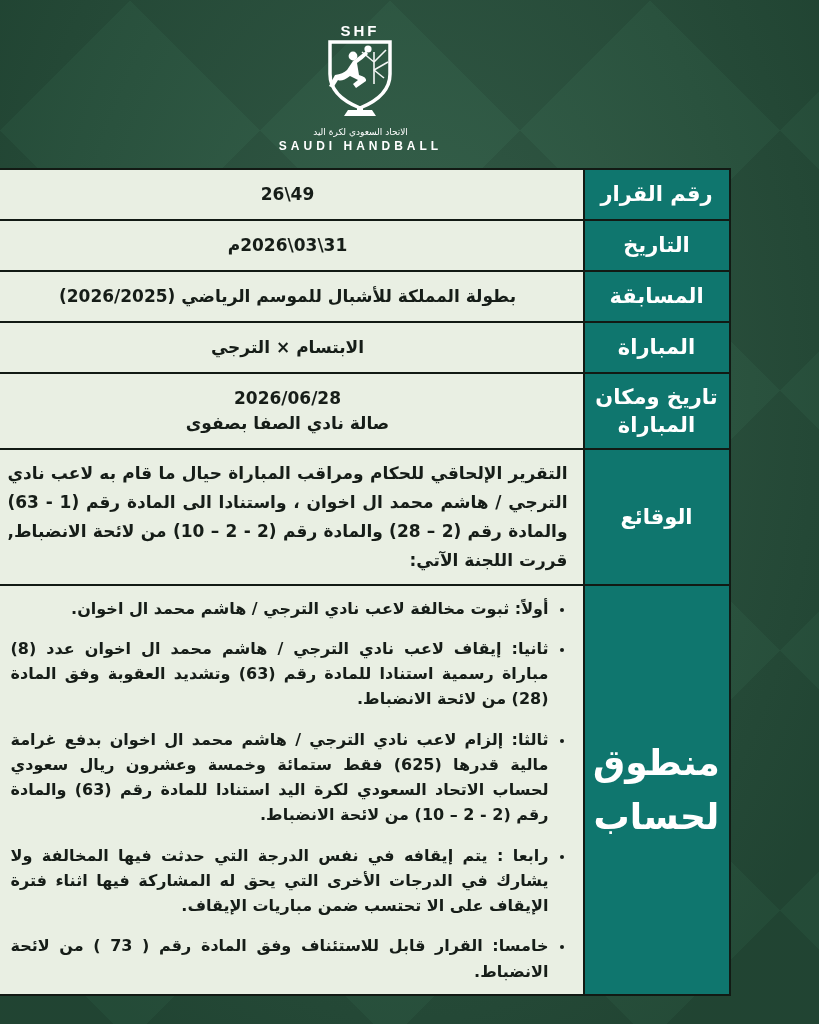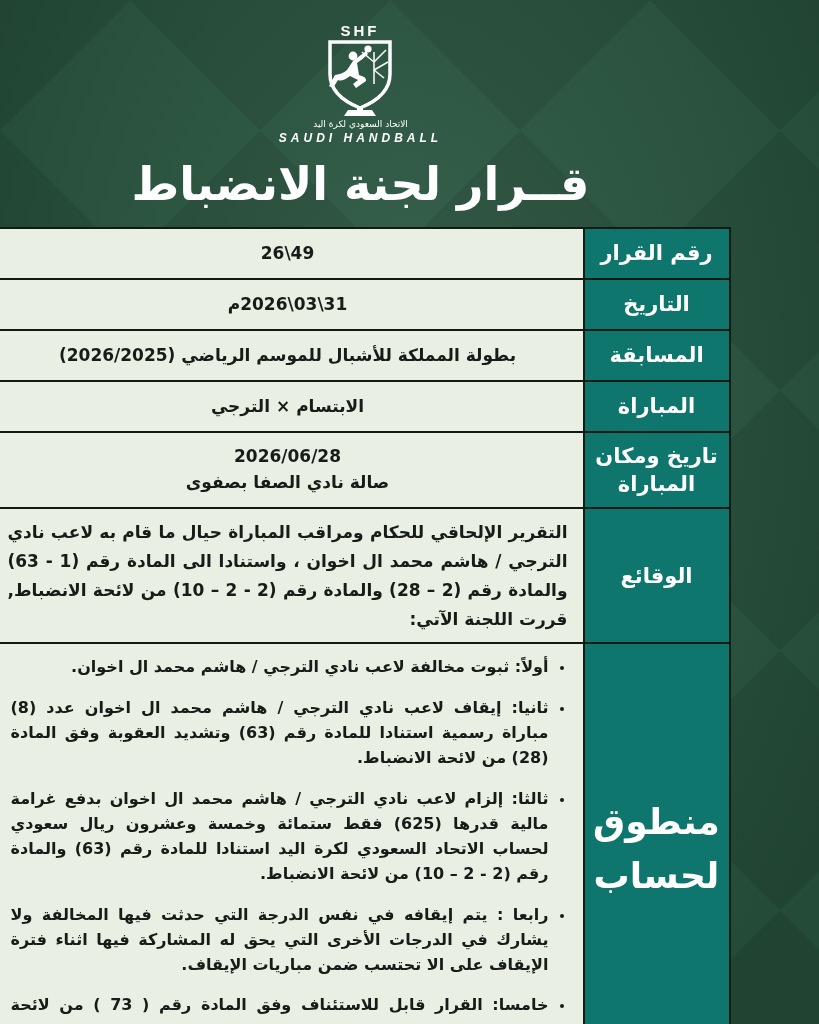--- a/index.html
+++ b/index.html
@@ -10,22 +10,22 @@
     background-image:
       radial-gradient(ellipse at 50% 38%, rgba(255,255,255,0.06), rgba(0,0,0,0.16) 85%),
       linear-gradient(45deg, rgba(0,0,0,0.09) 25%, transparent 25%, transparent 75%, rgba(0,0,0,0.09) 75%),
       linear-gradient(-45deg, rgba(0,0,0,0.09) 25%, transparent 25%, transparent 75%, rgba(0,0,0,0.09) 75%);
     background-size:cover,260px 260px,260px 260px;
   }
   .page{width:721px;height:1024px;position:relative;display:flex;flex-direction:column;align-items:center;}
   
   .logo{margin-top:22px;text-align:center;color:#fff;line-height:1;}
   .logo-svg{display:block;margin:0 auto;}
-  .logo-ar{font-size:9px;margin-top:2px;letter-spacing:0;}
-  .logo-en{font-family:"Liberation Sans",sans-serif;font-weight:bold;font-size:12px;letter-spacing:4px;margin-top:3px;font-style:italic;}
+  .logo-ar{font-size:9px;margin-top:10px;letter-spacing:0;}
+  .logo-en{font-family:"Liberation Sans",sans-serif;font-weight:bold;font-size:12px;letter-spacing:4px;margin-top:3px;}
   
   .title{
     margin:14px 0 0 0;color:#fff;font-weight:bold;font-size:46px;
     direction:rtl;text-align:center;line-height:1.15;
   }
   
   table.decision-table{
     direction:rtl;width:740px;margin-top:16px;
     border-collapse:collapse;table-layout:fixed;
   }
@@ -76,21 +76,20 @@
         <path d="M57 39 q8 -6 13 -10 l2 3 q-6 6 -11 9 l2 12 q8 2 7 6 l-10 7 -3 -4 5 -4 -8 -4 q-8 6 -12 4 l-5 8 -4 -2 6 -11 q8 -1 12 -5 z"></path>
       </g>
 
       <path d="M52 88 h24 l4 6 h-32 z" fill="#fff"></path>
       <rect x="61" y="84" width="6" height="5" fill="#fff"></rect>
     </svg>
     <div class="logo-ar">الاتحاد السعودي لكرة اليد</div>
     <div class="logo-en">SAUDI HANDBALL</div>
   </div>
 
-  <h1 class="title">قــرار لجنة الانضباط</h1>
 
   <table class="decision-table">
     <tbody>
         <tr class="simple-row">
       <th>رقم القرار</th>
       <td>49\26</td>
     </tr>
     <tr class="simple-row">
       <th>التاريخ</th>
       <td>31\03\2026م</td>

